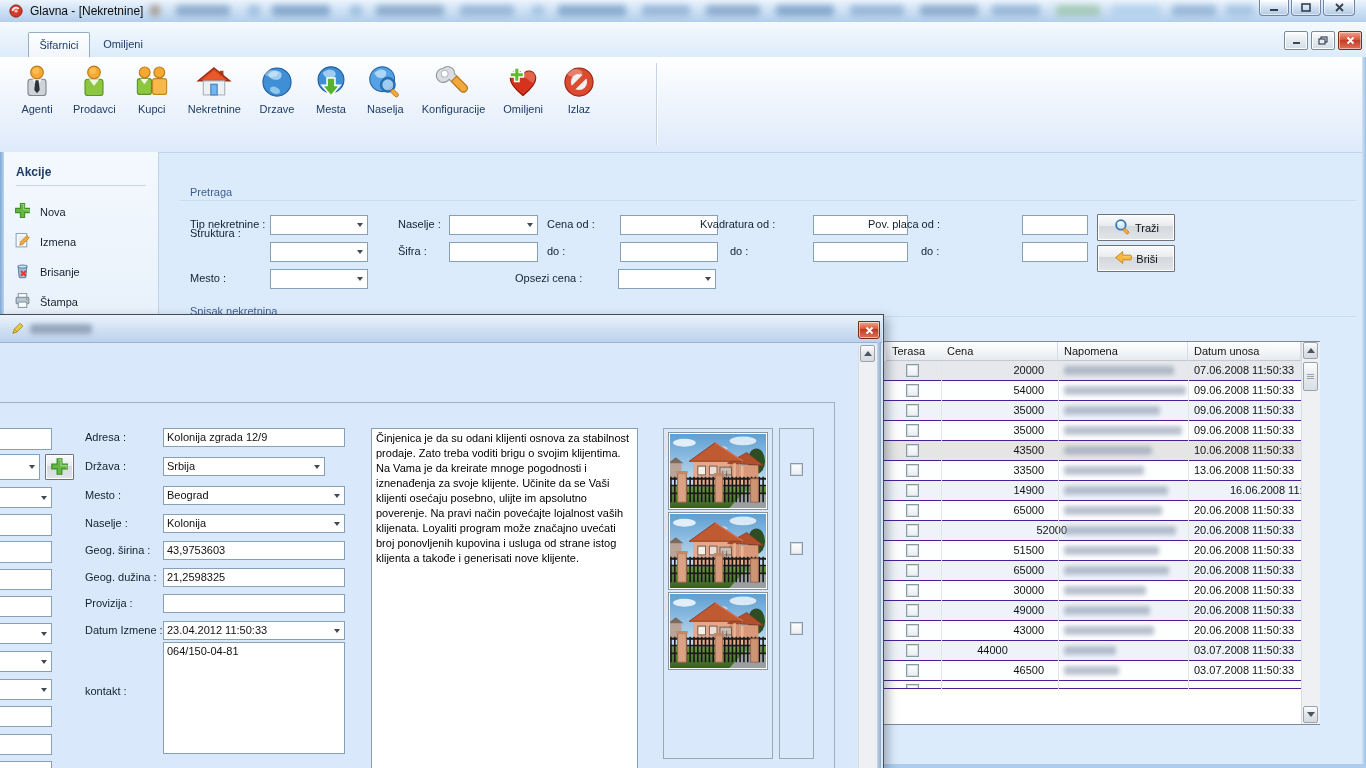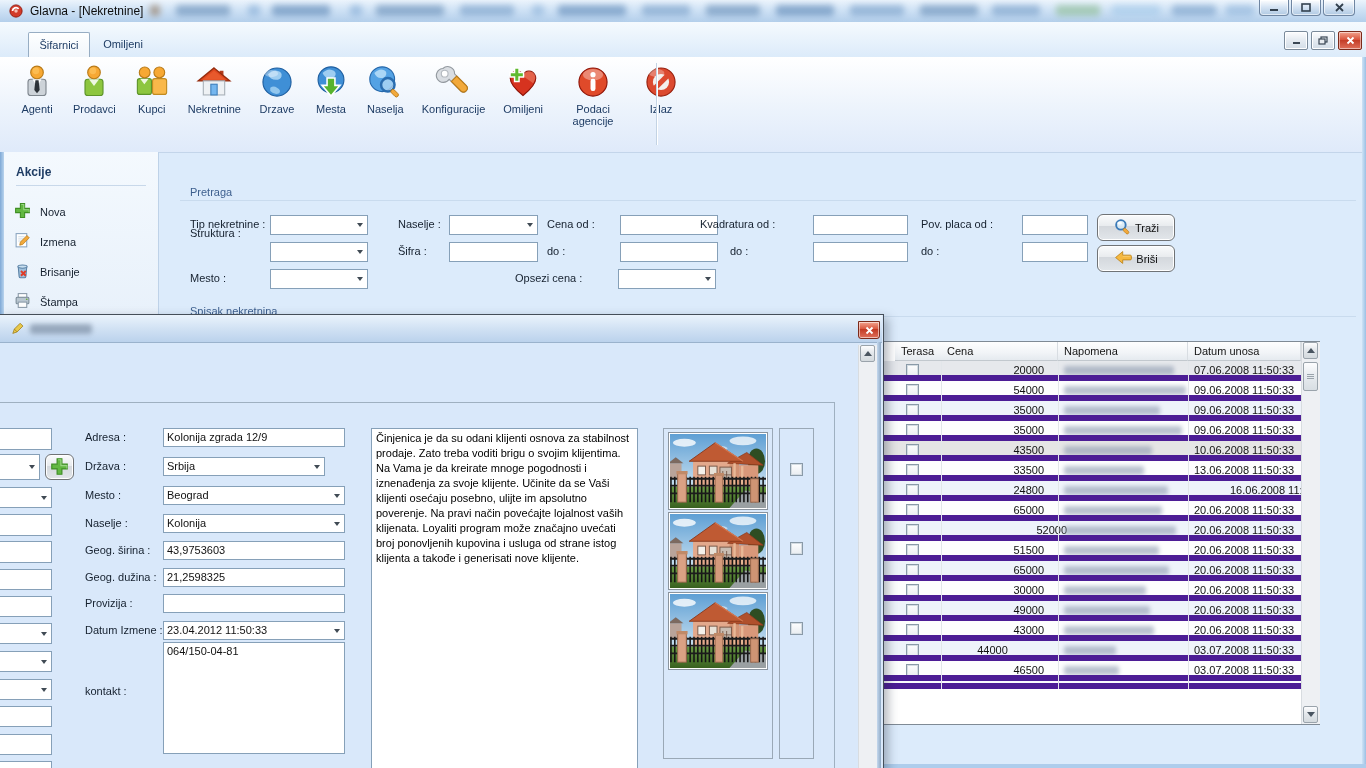--- a/index.html
+++ b/index.html
@@ -49,31 +49,31 @@
   
   .grp-lbl{color:#3d5f8e}
   .grp-line{height:1px;background:#c9dbee}
   .flbl{position:absolute;color:#15202e;white-space:nowrap}
   .ctrl{position:absolute;box-sizing:border-box;background:#fff;border:1px solid #86a0b8}
   .cval{position:absolute;left:3px;top:2px;right:16px;white-space:nowrap;overflow:hidden}
   .tval{position:absolute;left:3px;top:2px;right:3px;white-space:nowrap;overflow:hidden}
   .arr{position:absolute;right:4px;top:50%;margin-top:-2px;width:0;height:0;
     border-left:3.5px solid transparent;border-right:3.5px solid transparent;border-top:4px solid #404a54}
   .btn{position:absolute;box-sizing:border-box;display:flex;align-items:center;justify-content:center;gap:3px;
-    border:1px solid #707376;border-radius:6px;color:#101010;
+    border:1px solid #707376;border-radius:1px;color:#101010;
     background:linear-gradient(#fafbfc,#e8ebee 45%,#d4d8dd 46%,#e2e6ea);
     box-shadow:inset 0 0 0 1px #fff}
   .btn svg{width:19px;height:19px}
   
   #table{left:876px;top:341px;width:444px;height:384px;box-sizing:border-box;
     border:1px solid #7f8a95;background:#fff;z-index:10}
   .th{position:absolute;top:0;height:19px;box-sizing:border-box;padding:3px 0 0 6px;
     background:linear-gradient(#fefefe,#f1f4f7 60%,#e5eaef);
     border-bottom:1px solid #c2c8ce;border-right:1px solid #d8dde2;color:#141414}
-  .tr{position:absolute;left:0;width:424px;height:20px;border-bottom:6px solid #4c1d95;box-sizing:border-box;overflow:hidden}
+  .tr{position:absolute;left:0;width:424px;height:20px;border-bottom:1px solid #4c1d95;box-sizing:border-box;overflow:hidden}
   .cell{position:absolute;top:3px;white-space:nowrap}
   .colline{position:absolute;width:1px;background:#e2e6ea}
   .napblob{position:absolute;top:5px;height:9px;background:#8e9bb0;border-radius:2px;filter:blur(2px);opacity:.6}
   .chk{position:absolute;width:13px;height:13px;box-sizing:border-box;border:1px solid #8a9aa8;
     background:linear-gradient(#fefefe,#e9edf1);box-shadow:inset 0 0 0 1px #d4dce2}
   
   .sbtrack{position:absolute;background:#eef0f3;border-left:1px solid #d8dce0}
   .sbbtn{position:absolute;left:1px;width:15px;height:17px;box-sizing:border-box;border:1px solid #9aa3ab;border-radius:2px;
     background:linear-gradient(#fdfdfe,#e4e8ec 45%,#d4dade);display:flex;align-items:center;justify-content:center}
   .tri-up{width:0;height:0;border-left:4px solid transparent;border-right:4px solid transparent;border-bottom:5px solid #4a5560}
@@ -238,29 +238,20 @@
       <div class="tb-item">
         <div class="ic"><span><svg viewBox="0 0 32 32" width="36" height="36">
               <path d="M16 28 C6 20 3 14 5.5 9.5 C8 5 14 5.5 16 10 C18 5.5 24 5 26.5 9.5 C29 14 26 20 16 28 Z" fill="#d6331f" stroke="#8e1408"></path>
               <path d="M16 10 C18 5.5 24 5 26.5 9.5 C27.5 11.5 27 14 25 17 C21 14 17 12 16 10Z" fill="#f08a70" opacity=".55"></path>
               <path d="M8.5 3.5 h4 v4 h4 v4 h-4 v4 h-4 v-4 h-4 v-4 h4 Z" fill="#5fba30" stroke="#ffffff" stroke-width="1.3"></path>
             </svg></span></div>
         <div class="tb-lbl">Omiljeni</div>
       </div>
       <div class="tb-item">
         <div class="ic"><span><svg viewBox="0 0 32 32" width="36" height="36">
-              <circle cx="16" cy="16" r="12.5" fill="#e04a2a" stroke="#8e1408"></circle>
-              <ellipse cx="16" cy="9.5" rx="9" ry="5" fill="#fff" opacity=".35"></ellipse>
-              <circle cx="16" cy="9.5" r="2.3" fill="#fff"></circle>
-              <rect x="13.8" y="13" width="4.4" height="11" rx="2" fill="#fff"></rect>
-            </svg></span></div>
-        <div class="tb-lbl">Podaci agencije</div>
-      </div>
-      <div class="tb-item">
-        <div class="ic"><span><svg viewBox="0 0 32 32" width="36" height="36">
               <circle cx="16" cy="16" r="12.5" fill="#dc4a30" stroke="#97200e"></circle>
               <circle cx="16" cy="16" r="7.2" fill="#f3efec"></circle>
               <rect x="4.5" y="13.8" width="23" height="4.6" fill="#dc4a30" transform="rotate(-45 16 16)"></rect>
               <ellipse cx="12" cy="8" rx="7" ry="3.5" fill="#fff" opacity=".3"></ellipse>
             </svg></span></div>
         <div class="tb-lbl">Izlaz</div>
       </div>
     </div>
   <div class="abs" id="tb-sep"></div>
 </div>
@@ -319,21 +310,21 @@
       <div class="arr"></div>
     </div>
     <div class="flbl" style="left: 547px; top: 218px;">Cena od :</div>
     <div class="ctrl" style="left: 620px; top: 215px; width: 98px; height: 20px;">
       <div class="tval"></div>
     </div>
     <div class="flbl" style="left: 700px; top: 218px;">Kvadratura od :</div>
     <div class="ctrl" style="left: 813px; top: 215px; width: 95px; height: 20px;">
       <div class="tval"></div>
     </div>
-    <div class="flbl" style="left: 921px; top: 218px; text-align: center;">Pov. placa od :</div>
+    <div class="flbl" style="left: 868px; top: 218px; text-align: center;">Pov. placa od :</div>
     <div class="ctrl" style="left: 1022px; top: 215px; width: 66px; height: 20px;">
       <div class="tval"></div>
     </div>
     <div class="flbl" style="left: 190px; top: 227px;">Struktura :</div>
     <div class="ctrl" style="left: 270px; top: 242px; width: 98px; height: 20px;">
       <div class="cval"></div>
       <div class="arr"></div>
     </div>
     <div class="flbl" style="left: 398px; top: 245px;">Šifra :</div>
     <div class="ctrl" style="left: 449px; top: 242px; width: 89px; height: 20px;">
@@ -376,21 +367,21 @@
         <path d="M11 6.8 V10 h9 v.8 h-9" fill="#fbd98c" opacity=".9"></path>
       </svg></span>
   <span>Briši</span>
 </div>
 
 <div class="abs" id="spisak-wrap">
   <span>Spisak nekretnina</span>
 </div>
 <div class="abs grp-line" style="left:881px;top:316px;width:475px"></div>
 <div class="abs" id="table">
-    <div class="th" style="left: 18px; top: 0px; width: 64px; height: 19px;">Terasa</div>
+    <div class="th" style="left: 9px; top: 0px; width: 64px; height: 19px;">Terasa</div>
     <div class="th" style="left: 64px; top: 0px; width: 117px; height: 19px;">Cena</div>
     <div class="th" style="left: 181px; top: 0px; width: 130px; height: 19px;">Napomena</div>
     <div class="th" style="left: 311px; top: 0px; width: 113px; height: 19px;">Datum unosa</div>
     <div class="tr" style="left: 0px; top: 19px; width: 424px; height: 20px; background: rgb(230, 232, 236);">
       <div class="chk" style="left: 29px; top: 3px;"></div>
       <div class="cell" style="left: 64px; width: 103px; text-align: right;">20000</div>
       <div class="napblob" style="left: 187px; width: 110px;"></div>
       <div class="cell" style="left: 317px;">07.06.2008 11:50:33</div>
     </div>
     <div class="tr" style="left: 0px; top: 39px; width: 424px; height: 20px; background: rgb(253, 254, 254);">
@@ -418,21 +409,21 @@
       <div class="cell" style="left: 317px;">10.06.2008 11:50:33</div>
     </div>
     <div class="tr" style="left: 0px; top: 119px; width: 424px; height: 20px; background: rgb(253, 254, 254);">
       <div class="chk" style="left: 29px; top: 3px;"></div>
       <div class="cell" style="left: 64px; width: 103px; text-align: right;">33500</div>
       <div class="napblob" style="left: 187px; width: 80px;"></div>
       <div class="cell" style="left: 317px;">13.06.2008 11:50:33</div>
     </div>
     <div class="tr" style="left: 0px; top: 139px; width: 424px; height: 20px; background: rgb(238, 243, 250);">
       <div class="chk" style="left: 29px; top: 3px;"></div>
-      <div class="cell" style="left: 64px; width: 103px; text-align: right;">24800</div>
+      <div class="cell" style="left: 64px; width: 103px; text-align: right;">14900</div>
       <div class="napblob" style="left: 187px; width: 104px;"></div>
       <div class="cell" style="left: 317px; margin-left: 36px;">16.06.2008 11:50:33</div>
     </div>
     <div class="tr" style="left: 0px; top: 159px; width: 424px; height: 20px; background: rgb(253, 254, 254);">
       <div class="chk" style="left: 29px; top: 3px;"></div>
       <div class="cell" style="left: 64px; width: 103px; text-align: right;">65000</div>
       <div class="napblob" style="left: 187px; width: 98px;"></div>
       <div class="cell" style="left: 317px;">20.06.2008 11:50:33</div>
     </div>
     <div class="tr" style="left: 0px; top: 179px; width: 424px; height: 20px; background: rgb(238, 243, 250);">

